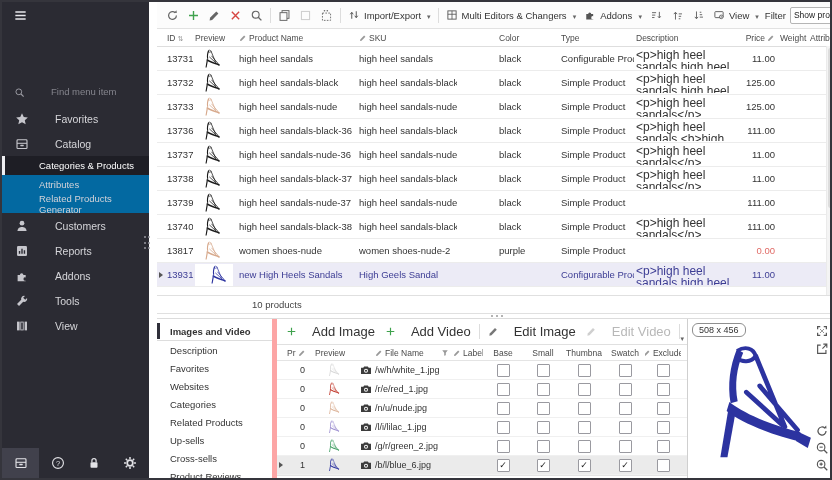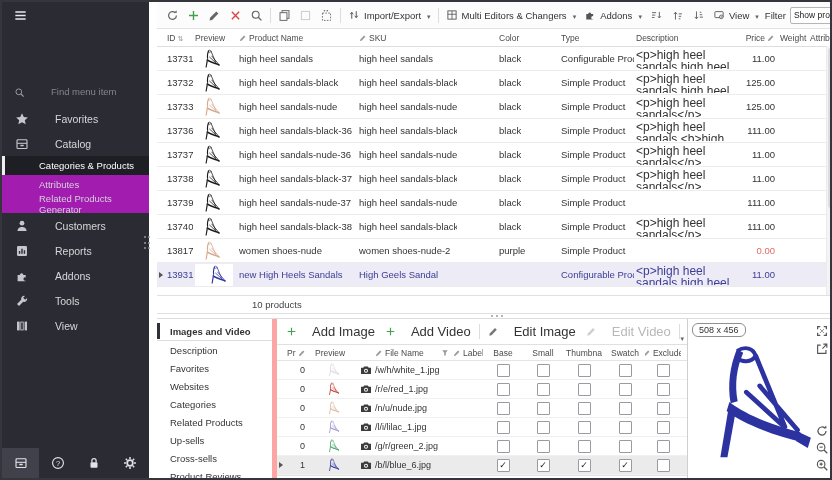--- a/index.html
+++ b/index.html
@@ -11,21 +11,21 @@
   .sidebar{width:147px;flex:none;background:#2b2b33;color:#d6d6da;display:flex;flex-direction:column;position:relative;}
   .sb-top{height:26px;display:flex;align-items:center;padding-left:11px;flex:none;}
   .sb-top svg{width:15px;height:15px;color:#e8e8ec;}
   .sb-search{height:26px;display:flex;align-items:flex-end;gap:24px;padding-left:12px;flex:none;margin-top:44px;}
   .sb-search svg{width:11px;height:11px;color:#9a9aa2;flex:none;}
   .sb-search input{background:transparent;border:none;outline:none;color:#c9c9cf;font-size:9.5px;width:100px;font-family:inherit;}
   .sb-search input::placeholder{color:#84848c;}
   .sb-nav{flex:1;padding-top:8px;overflow:hidden;}
   .nav-item{height:25px;display:flex;align-items:center;gap:26px;padding-left:13px;font-size:10.5px;cursor:pointer;}
   .nav-item svg{width:14px;height:14px;color:#c6c6cc;flex:none;}
-  .nav-sub{height:19px;display:flex;align-items:center;padding-left:37px;font-size:9.5px;background:#a21caf;position:relative;cursor:pointer;color:#d2d2d8;}
+  .nav-sub{height:19px;display:flex;align-items:center;padding-left:37px;font-size:9.5px;background:#0369a1;position:relative;cursor:pointer;color:#d2d2d8;}
   .nav-sub.selected{background:#1e1e25;color:#fff;}
   .nav-sub.selected::before{content:"";position:absolute;left:0;top:0;bottom:0;width:3px;background:#efeff2;}
   .sb-footer{height:30px;flex:none;display:flex;align-items:center;}
   .sb-footer .fico{height:30px;display:flex;align-items:center;justify-content:center;width:34px;cursor:pointer;}
   .sb-footer .fico.active{background:#41414c;width:37px;}
   .sb-footer .fico svg{width:14px;height:14px;color:#e3e3e7;}
   .sb-footer .spread{flex:1;display:flex;justify-content:space-evenly;}
   
   .v-strip{width:8px;flex:none;background:#fff;position:relative;}
   .v-handle{position:absolute;left:-5px;top:234px;width:9px;height:13px;display:grid;grid-template-columns:2px 2px;gap:2px;align-content:space-between;}

